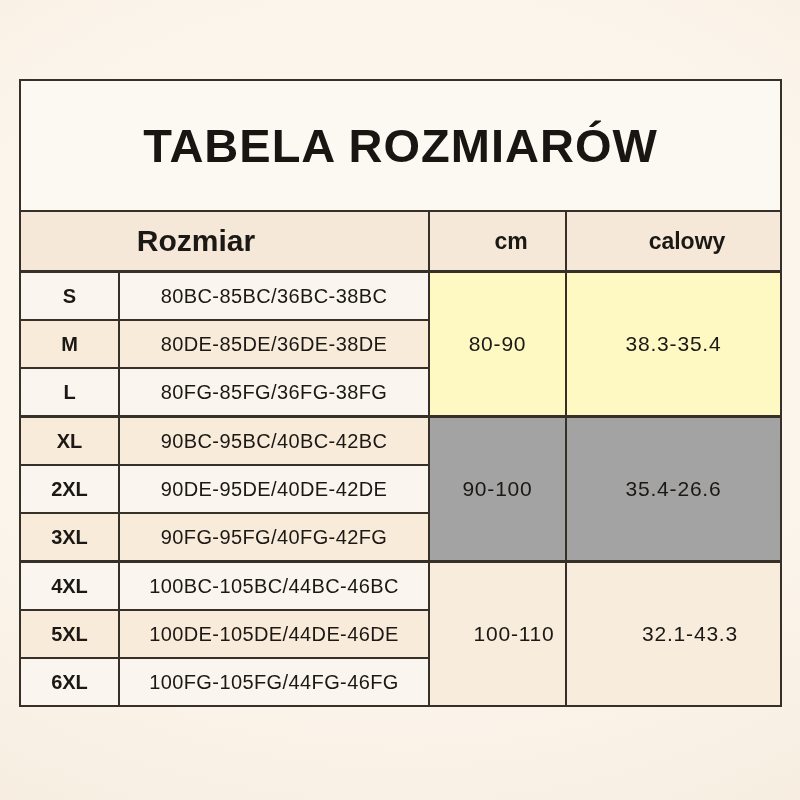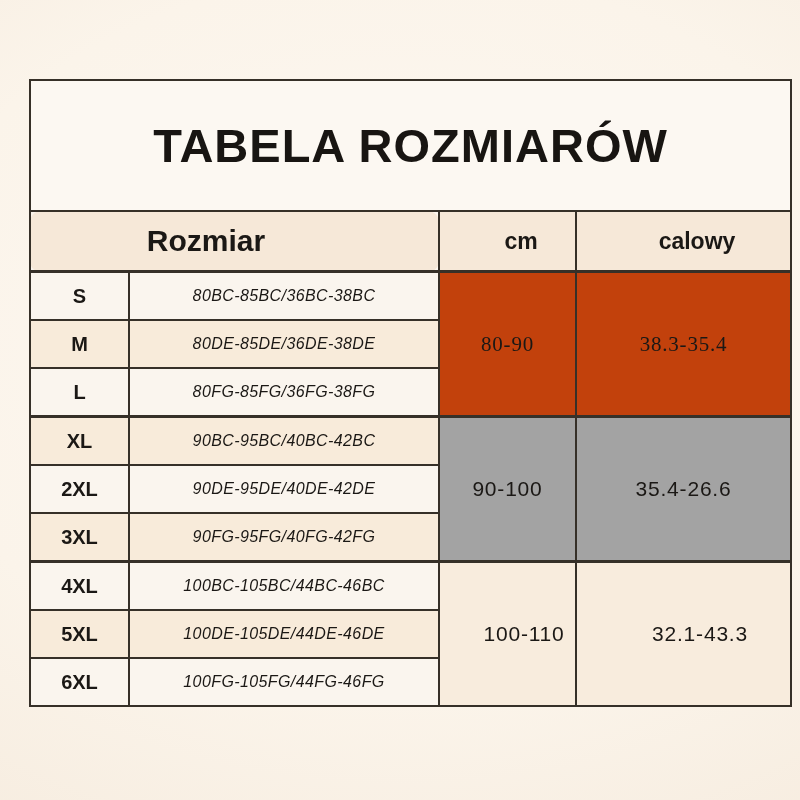--- a/index.html
+++ b/index.html
@@ -6,45 +6,44 @@
   body{
     width:800px;height:800px;overflow:hidden;
     font-family:"Liberation Sans",sans-serif;
     background:radial-gradient(130% 95% at 50% 42%, #fdf8f2 0%, #fbf4ea 48%, #f6ecdf 78%, #f1e5d4 100%);
   }
   .stage{position:relative;width:800px;height:800px;}
   table.size-table{
     position:absolute;left:19px;top:79px;width:761px;
     border-collapse:collapse;table-layout:fixed;
     color:#1b1815;
-    margin-left:10px;
   }
   td{
     border:2px solid #363028;
     text-align:center;vertical-align:middle;
     overflow:hidden;white-space:nowrap;
   }
   td.title-cell{
     height:127px;background:#fcf8f2;
     font-size:47px;font-weight:700;letter-spacing:1px;color:#181512;
   }
   tr.head td{
     height:56px;background:#f6e8d8;
     font-weight:700;border-bottom-width:3px;
   }
-  td.h-rozmiar{font-size:30px;padding-right:58px;border-radius:11px;}
+  td.h-rozmiar{font-size:30px;padding-right:58px;}
   td.h-cm,td.h-cal{font-size:23px;padding-left:28px;}
   tr.data td{height:44px;}
   tr.group-start td{border-top-width:3px;}
   td.size-cell{font-size:20px;font-weight:700;}
-  td.range-cell{font-size:16px;font-weight:400;letter-spacing:.4px;font-style:italic;}
+  td.range-cell{font-size:20px;font-weight:400;letter-spacing:.4px;}
   td.val-cell{font-size:21px;font-weight:400;letter-spacing:.8px;}
   .bg-light{background:#faf5ee;}
   .bg-tan{background:#f8ebda;}
-  .bg-mg1{background:#c2410c;font-family:Liberation Serif, serif;}
+  .bg-mg1{background:#fef9c3;}
   .bg-mg2{background:#a3a3a3;}
   .bg-mg3{background:#f8ecdd;padding-left:34px;}
 </style>
 </head>
 <body>
 
 <div class="stage">
   <table class="size-table">
     <colgroup>
       <col style="width:99px">

